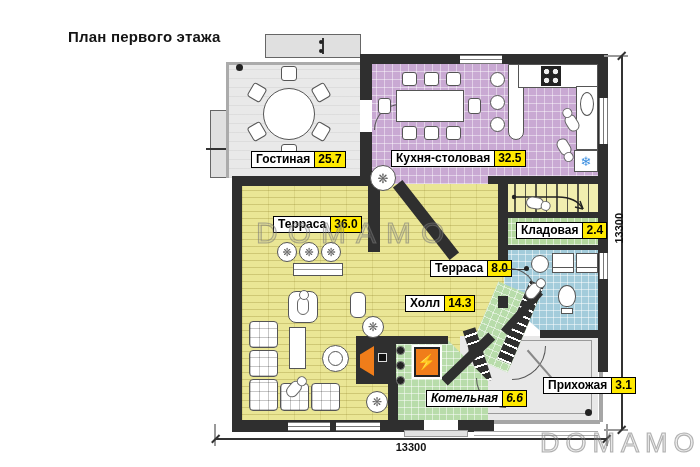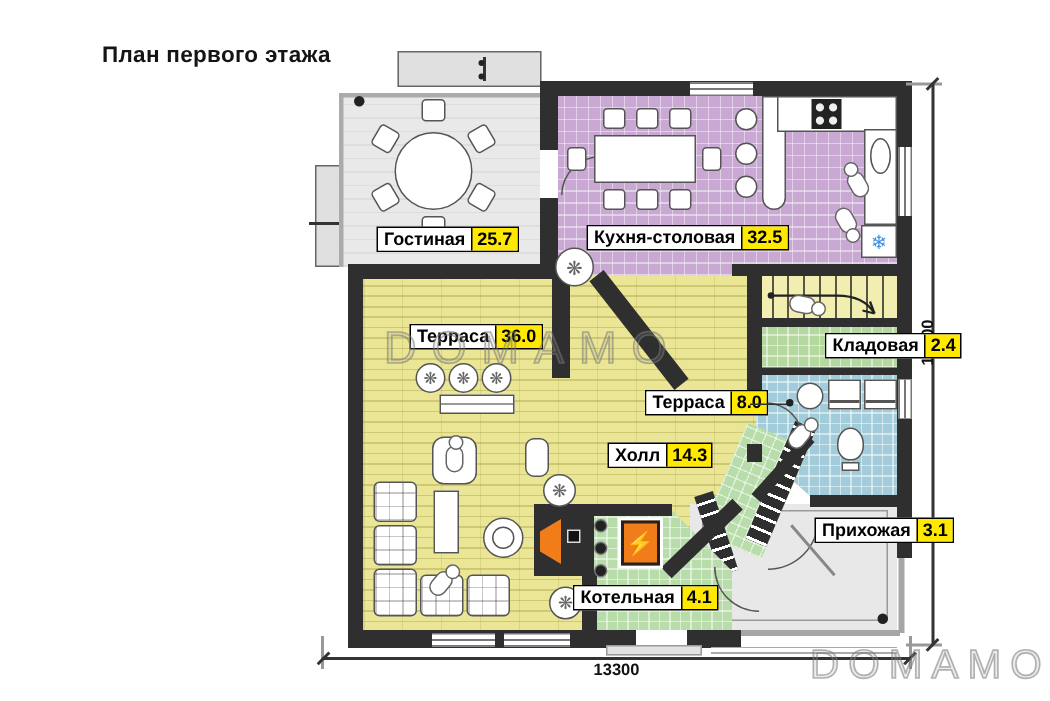--- a/index.html
+++ b/index.html
@@ -243,41 +243,41 @@
       <span class="rl-area">25.7</span>
   </div>
   <div class="room-label" style="left:391px;top:150px;">
     <span class="rl-name">Кухня-столовая</span>
       <span class="rl-area">32.5</span>
   </div>
   <div class="room-label" style="left:273px;top:216px;">
     <span class="rl-name">Терраса</span>
       <span class="rl-area">36.0</span>
   </div>
-  <div class="room-label" style="left:516px;top:222px;margin-left:34px;">
+  <div class="room-label" style="left:516px;top:222px;">
     <span class="rl-name">Кладовая</span>
       <span class="rl-area">2.4</span>
   </div>
   <div class="room-label" style="left:430px;top:260px;">
     <span class="rl-name">Терраса</span>
       <span class="rl-area">8.0</span>
   </div>
   <div class="abs" style="left:500px;top:269px;width:26px;height:1.2px;background:#333;z-index:31;"></div>
   <div class="dot" style="left:524px;top:266px;width:5px;height:5px;z-index:31;"></div>
   <div class="room-label" style="left:405px;top:295px;">
     <span class="rl-name">Холл</span>
       <span class="rl-area">14.3</span>
   </div>
-  <div class="room-label" style="left:543px;top:345px;justify-content:flex-end;">
+  <div class="room-label" style="left:543px;top:377px;justify-content:flex-end;">
     <span class="rl-name">Прихожая</span>
       <span class="rl-area">3.1</span>
   </div>
-  <div class="room-label" style="left:382px;top:390px;">
+  <div class="room-label" style="left:426px;top:390px;font-style:italic;">
     <span class="rl-name">Котельная</span>
-      <span class="rl-area">4.1</span>
+      <span class="rl-area">6.6</span>
   </div>
 
   <div class="extline" style="left:214px;top:424px;width:1.5px;height:22px;"></div>
   <div class="extline" style="left:606px;top:424px;width:1.5px;height:22px;"></div>
   <div class="dimline" style="left:215px;top:438px;width:392px;height:1.5px;"></div>
   <div class="tick" style="left:210px;top:438px;width:11px;height:1.5px;"></div>
   <div class="tick" style="left:601px;top:438px;width:11px;height:1.5px;"></div>
   <div class="dimtext" style="left:381px;top:441px;width:60px;text-align:center;">13300</div>
 
   <div class="extline" style="left:604px;top:55px;width:24px;height:1.5px;"></div>

